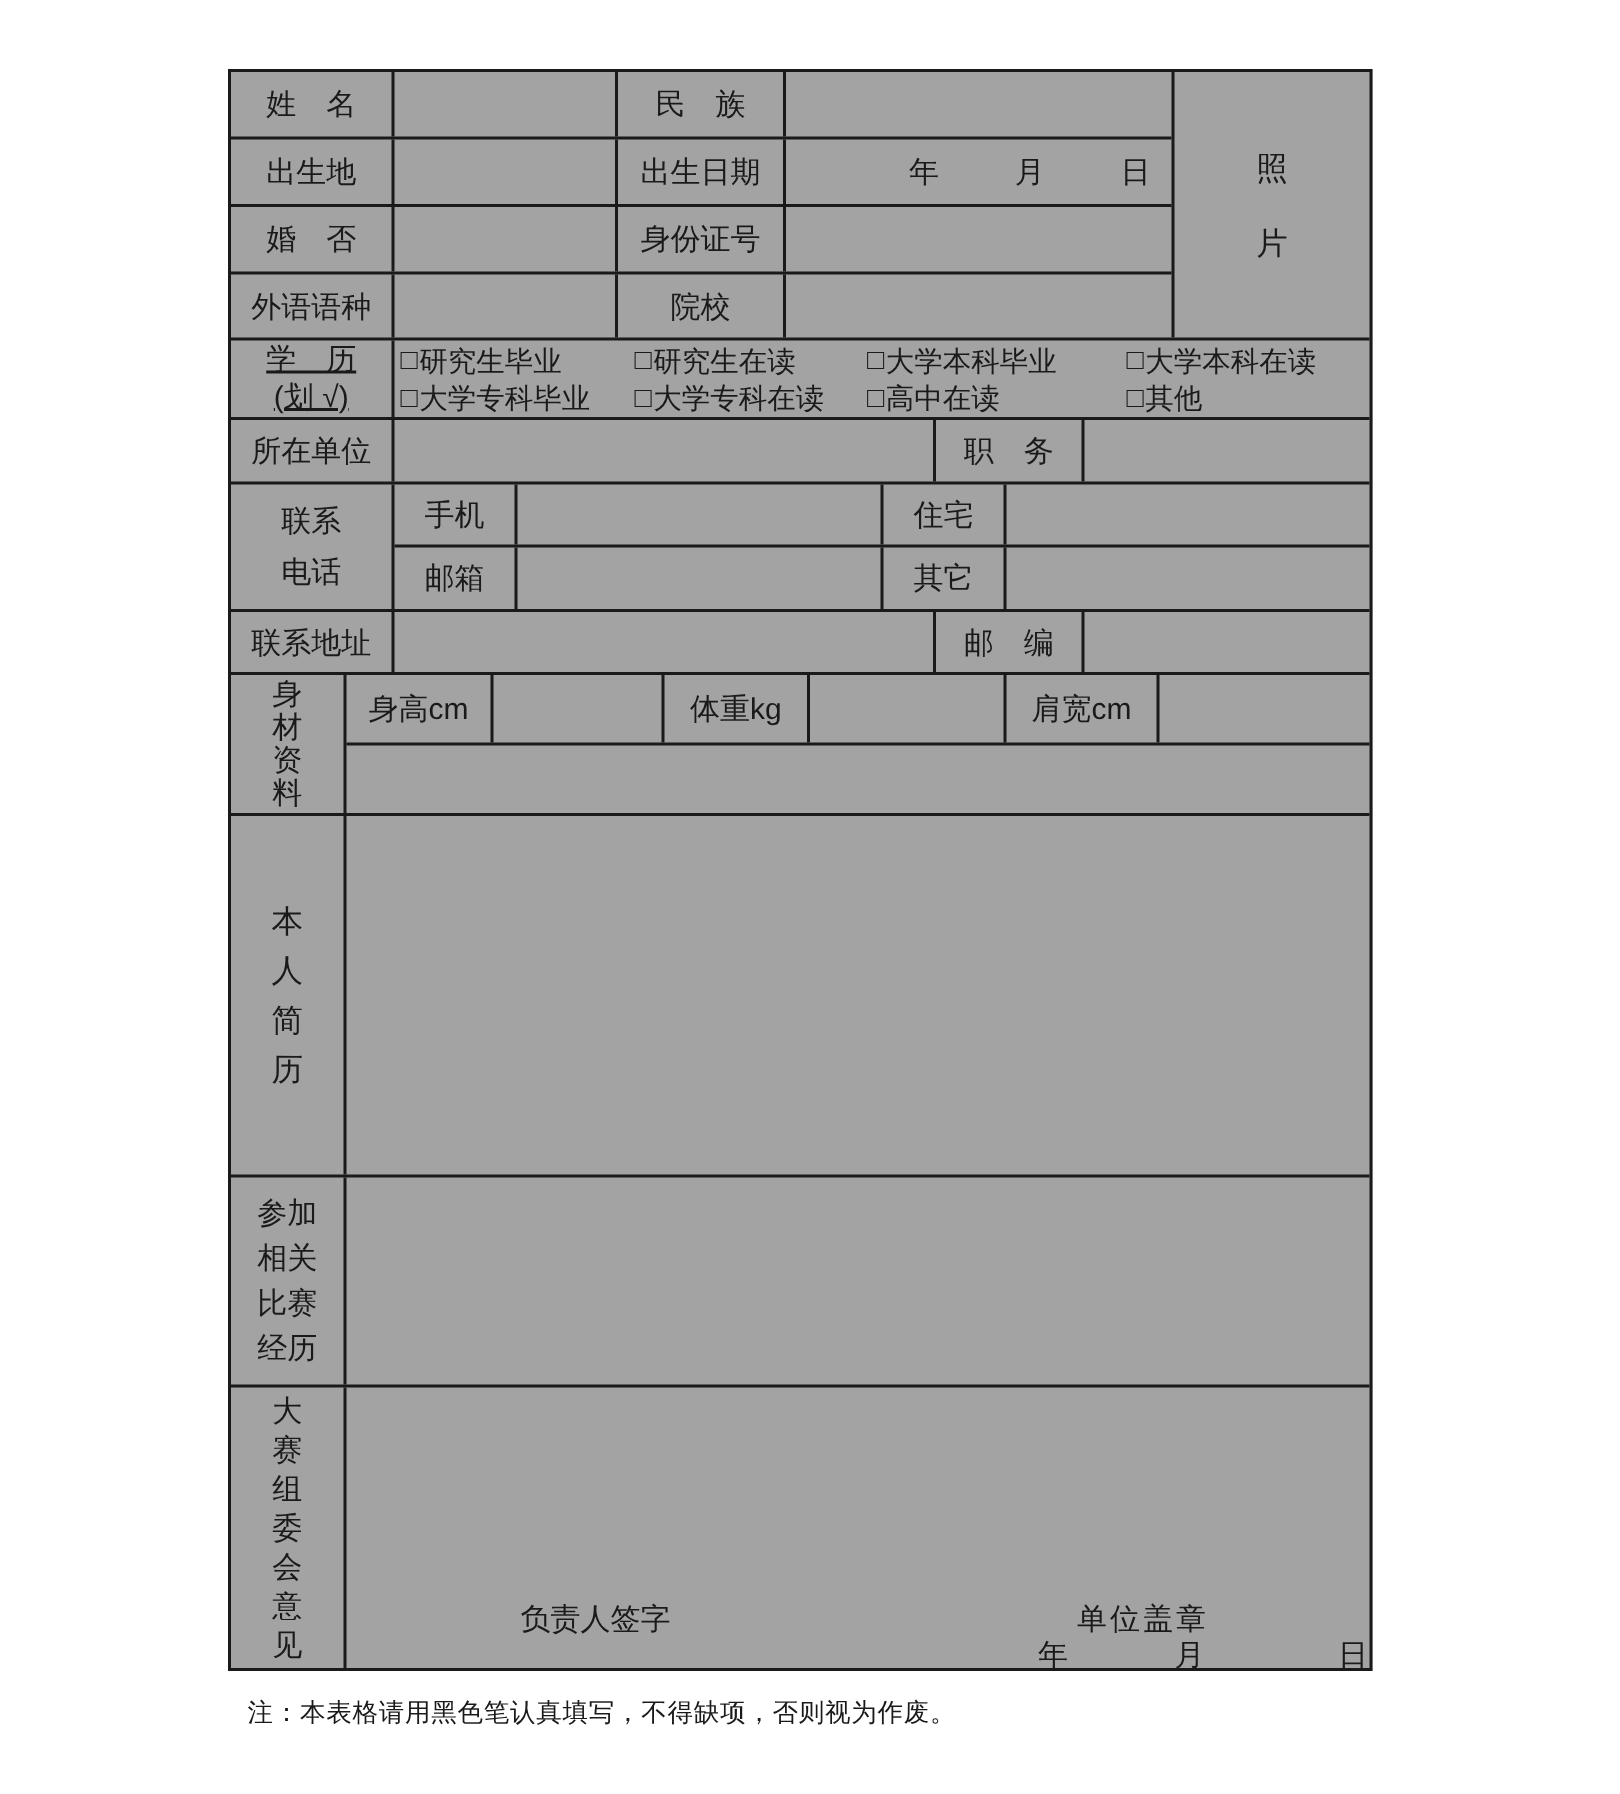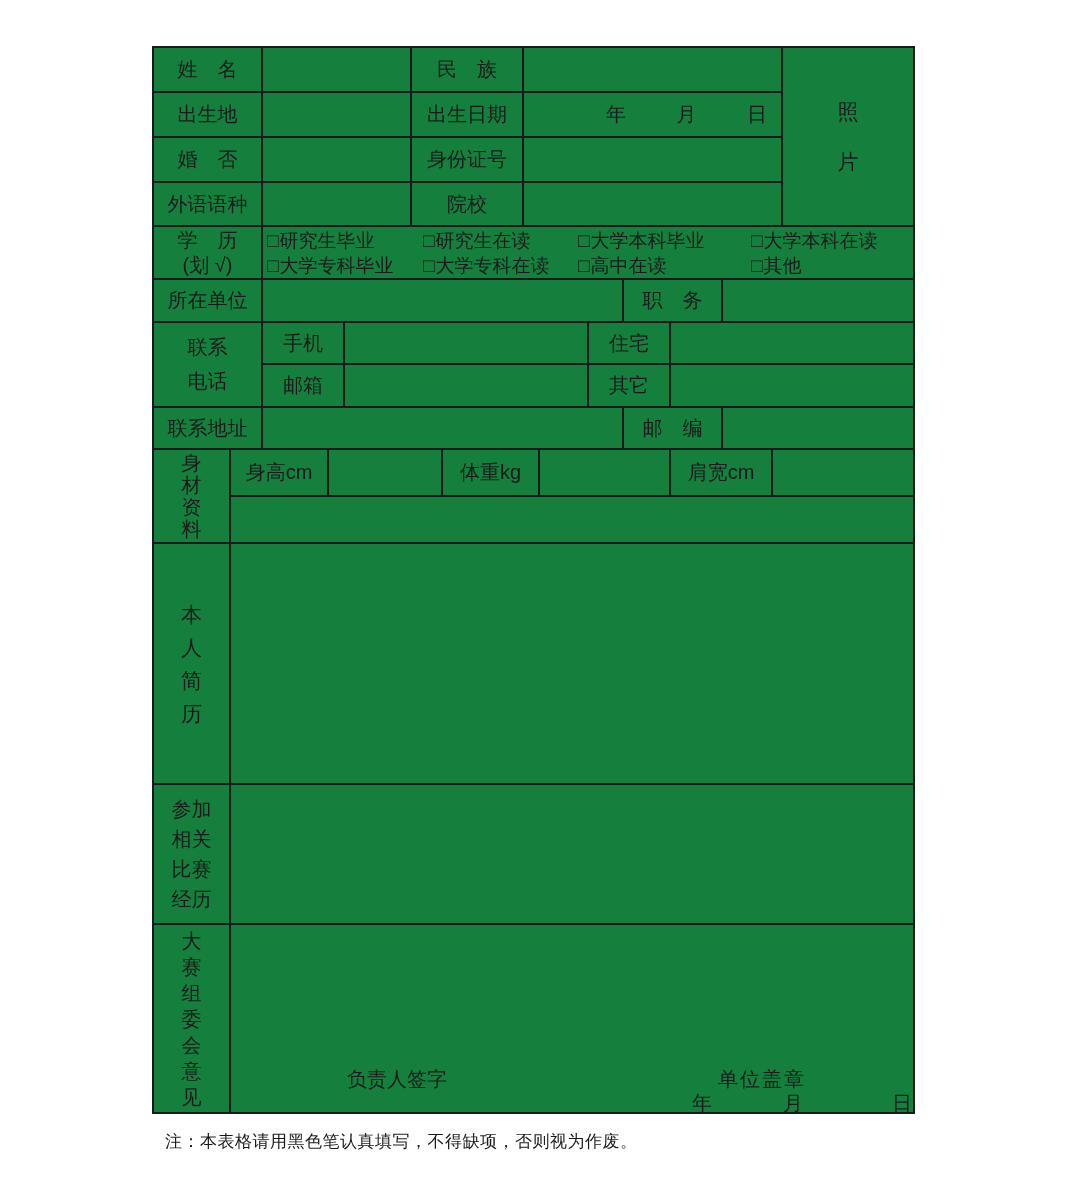--- a/index.html
+++ b/index.html
@@ -1,40 +1,40 @@
 <!DOCTYPE html>
 <html style="--bc: #1a1a1a; --tc: #1a1a1a;"><head>
 <meta charset="utf-8">
 <style>
   :root { --bc:#1a1a1a; --tc:#1a1a1a; }
   * { margin:0; padding:0; box-sizing:border-box; }
   html,body { background:#ffffff; }
   body { font-family:"Liberation Sans", sans-serif; color:var(--tc); }
   .page { position:relative; width:1080px; height:1196px; background:#fff; overflow:hidden; }
 
-  .form-table { position:absolute; left:152px; top:46px; width:763px; border:2px solid var(--bc); background:#15803d; }
+  .form-table { position:absolute; left:152px; top:46px; width:763px; border:2px solid var(--bc); background:#a3a3a3; }
   .band { display:flex; border-bottom:2px solid var(--bc); }
   .band.last { border-bottom:none; }
 
   .cell { border-right:2px solid var(--bc); display:flex; align-items:center; justify-content:center; font-size:20px; }
   .cell.noR { border-right:none; }
   .cell.grow { flex:1 1 auto; }
 
   
   .bandA { height:179px; }
   .bandA-left { width:629px; border-right:2px solid var(--bc); display:flex; flex-direction:column; }
   .arow { display:flex; border-bottom:2px solid var(--bc); height:45px; }
   .arow.last { border-bottom:none; height:42px; }
   .w109{width:109px} .w149{width:149px} .w112{width:112px}
   .photo-cell { flex:1 1 auto; display:flex; flex-direction:column; align-items:center; justify-content:center; gap:22px; font-size:21px; }
   .date-cell { flex:1 1 auto; display:flex; align-items:center; justify-content:space-between; padding:0 14px 0 82px; font-size:20px; }
 
   
   .bandB { height:53px; }
-  .edu-label { width:109px; flex-direction:column; justify-content:center; line-height:25px; font-size:20px; }
+  .edu-label { width:109px; flex-direction:column; justify-content:center; line-height:25px; font-size:20px;text-decoration:underline; }
   .edu-content { flex:1 1 auto; display:flex; flex-direction:column; justify-content:center; padding-left:4px; }
   .edu-line { display:grid; grid-template-columns:156px 155px 173px auto; align-items:center; height:25px; }
   .cb-item { display:flex; align-items:center; font-size:19px; white-space:nowrap; }
   .cb-box { font-size:19px; margin-right:1px; }
 
   
   .bandC { height:43px; }
   .bandD { height:42px; }
   .w361{width:361px} .w99{width:99px}
 

